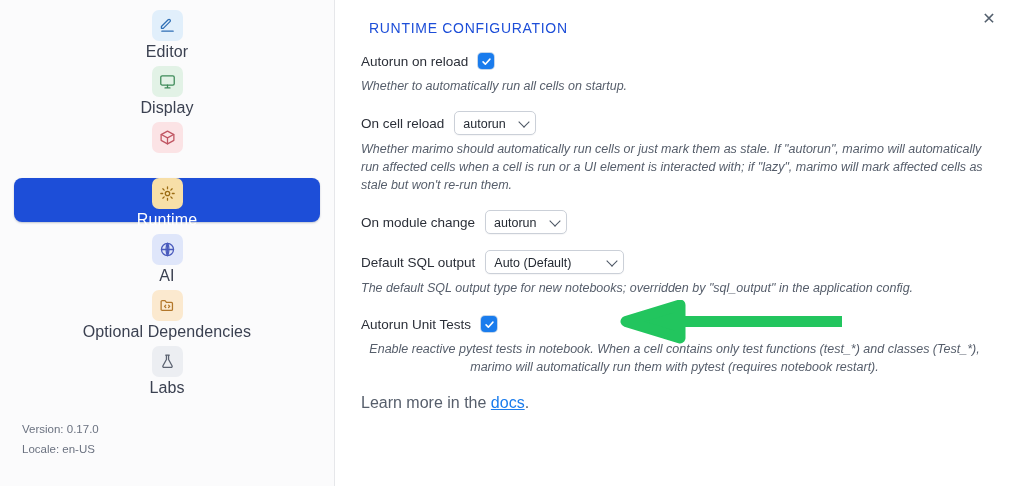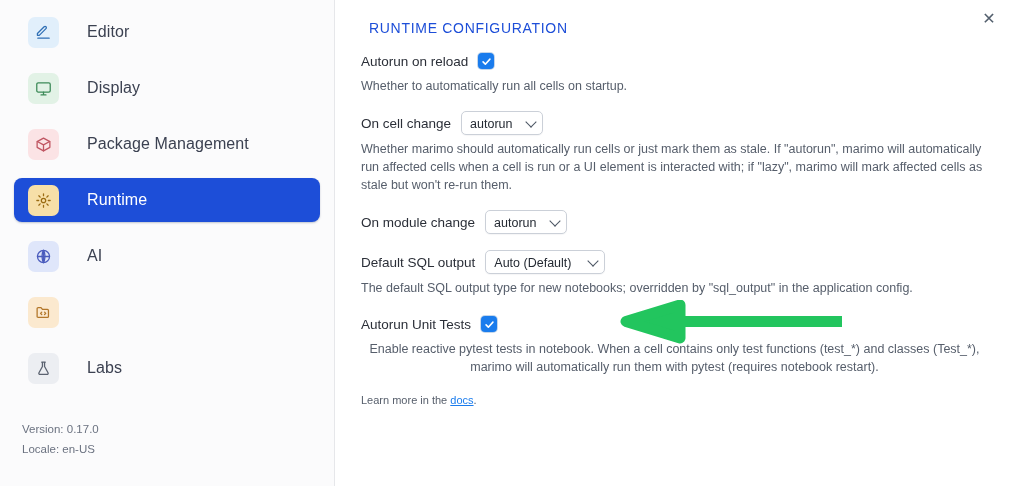--- a/index.html
+++ b/index.html
@@ -28,27 +28,28 @@
     height: 486px;
     background: #fbfbfc;
     border-right: 1px solid #e6e7ea;
     box-sizing: border-box;
     padding: 10px 12px 0 12px;
     position: relative;
   }
   .nav-item {
     display: flex;
     align-items: center;
-    gap: 28px;
+    gap: 2px;
     height: 44px;
     margin: 0 2px 12px 2px;
     padding: 0 14px;
     border-radius: 8px;
     cursor: pointer;
     box-sizing: border-box;
+    flex-direction: column;
   }
   .nav-item .nav-label {
     font-size: 16px;
     color: #3b4151;
     letter-spacing: .1px;
   }
   .nav-item.selected {
     background: #1d4ed8;
     box-shadow: 0 1px 2px rgba(15,40,80,.25);
   }
@@ -122,20 +123,21 @@
   .setting-label {
     font-size: 13.5px;
     color: #2b2f38;
   }
   .desc {
     font-size: 12.5px;
     color: #565e6b;
     line-height: 18px;
     margin: 5px 0 0 0;
     max-width: 640px;
+    font-style: italic;
   }
   .block { margin-bottom: 16px; }
   .block-tight { margin-bottom: 14px; text-align: center; }
 
   
   .checkbox {
     width: 16px;
     height: 16px;
     border-radius: 4px;
     background: #1a7ced;
@@ -175,21 +177,21 @@
     margin-top: -1.5px;
     width: 7px;
     height: 7px;
     border-right: 1.6px solid #4b5563;
     border-bottom: 1.6px solid #4b5563;
     transform: translateY(-50%) rotate(45deg);
     pointer-events: none;
   }
 
   .learn-more {
-    font-size: 11px;
+    font-size: 16px;
     color: #565e6b;
     margin-top: 18px;
   }
   .learn-more a {
     color: #1a7ced;
     text-decoration: underline;
   }
 
   
   .arrow {
@@ -226,21 +228,20 @@
       <span class="nav-label">Display</span>
     </div>
 
     <div class="nav-item">
       <span class="nav-icon ic-package">
         <svg width="17" height="17" viewBox="0 0 24 24" fill="none" stroke="#c05562" stroke-width="1.8" stroke-linecap="round" stroke-linejoin="round">
           <path d="M21 16V8l-9-5-9 5v8l9 5 9-5z"></path>
             <path d="M3.3 7.7L12 12.5l8.7-4.8M12 12.5V21"></path>
         </svg>
       </span>
-      <span class="nav-label">Package Management</span>
     </div>
 
     <div class="nav-item selected">
       <span class="nav-icon ic-runtime">
         <svg width="17" height="17" viewBox="0 0 24 24" fill="none" stroke="#9a6b12" stroke-width="1.8" stroke-linecap="round" stroke-linejoin="round">
           <circle cx="12" cy="12" r="3.1"></circle>
           <path d="M12 2.6v2.6M12 18.8v2.6M21.4 12h-2.6M5.2 12H2.6M18.6 5.4l-1.9 1.9M7.3 16.7l-1.9 1.9M18.6 18.6l-1.9-1.9M7.3 7.3L5.4 5.4"></path>
         </svg>
       </span>
       <span class="nav-label">Runtime</span>
@@ -257,20 +258,21 @@
       <span class="nav-label">AI</span>
     </div>
 
     <div class="nav-item">
       <span class="nav-icon ic-optional">
         <svg width="17" height="17" viewBox="0 0 24 24" fill="none" stroke="#b3772a" stroke-width="1.8" stroke-linecap="round" stroke-linejoin="round">
           <path d="M3 6.5A1.5 1.5 0 0 1 4.5 5h4l2 2.5h7A1.5 1.5 0 0 1 19 9v8.5A1.5 1.5 0 0 1 17.5 19h-13A1.5 1.5 0 0 1 3 17.5z"></path>
           <path d="M9.5 11.5L7.8 13.2l1.7 1.7M13.5 11.5l1.7 1.7-1.7 1.7"></path>
         </svg>
       </span>
+      <span class="nav-label">Optional Dependencies</span>
     </div>
 
     <div class="nav-item">
       <span class="nav-icon ic-labs">
         <svg width="17" height="17" viewBox="0 0 24 24" fill="none" stroke="#5b6270" stroke-width="1.8" stroke-linecap="round" stroke-linejoin="round">
           <path d="M9.5 3h5M10.5 3v6.2L5.6 18a1.6 1.6 0 0 0 1.4 2.4h10a1.6 1.6 0 0 0 1.4-2.4l-4.9-8.8V3"></path>
         </svg>
       </span>
       <span class="nav-label">Labs</span>
     </div>
@@ -294,21 +296,21 @@
           <svg width="11" height="11" viewBox="0 0 24 24" fill="none" stroke="#ffffff" stroke-width="3.4" stroke-linecap="round" stroke-linejoin="round">
               <path d="M4.5 12.8l5 5 10-11"></path>
             </svg>
         </span>
       </div>
       <div class="desc">Whether to automatically run all cells on startup.</div>
     </div>
 
     <div class="block">
       <div class="setting-row">
-        <span class="setting-label">On cell change</span>
+        <span class="setting-label">On cell reload</span>
         <span class="select-wrap">
           <select class="select" style="width:82px">
             <option>autorun</option>
           </select>
         </span>
       </div>
       <div class="desc">Whether marimo should automatically run cells or just mark them as stale. If "autorun", marimo will automatically run affected cells when a cell is run or a UI element is interacted with; if "lazy", marimo will mark affected cells as stale but won't re-run them.</div>
     </div>
 
     <div class="block">
@@ -319,21 +321,21 @@
             <option>autorun</option>
           </select>
         </span>
       </div>
     </div>
 
     <div class="block">
       <div class="setting-row">
         <span class="setting-label">Default SQL output</span>
         <span class="select-wrap">
-          <select class="select" style="width:120px">
+          <select class="select" style="width:139px">
             <option>Auto (Default)</option>
           </select>
         </span>
       </div>
       <div class="desc">The default SQL output type for new notebooks; overridden by "sql_output" in the application config.</div>
     </div>
 
     <div class="block-tight">
       <div class="setting-row">
         <span class="setting-label">Autorun Unit Tests</span>

